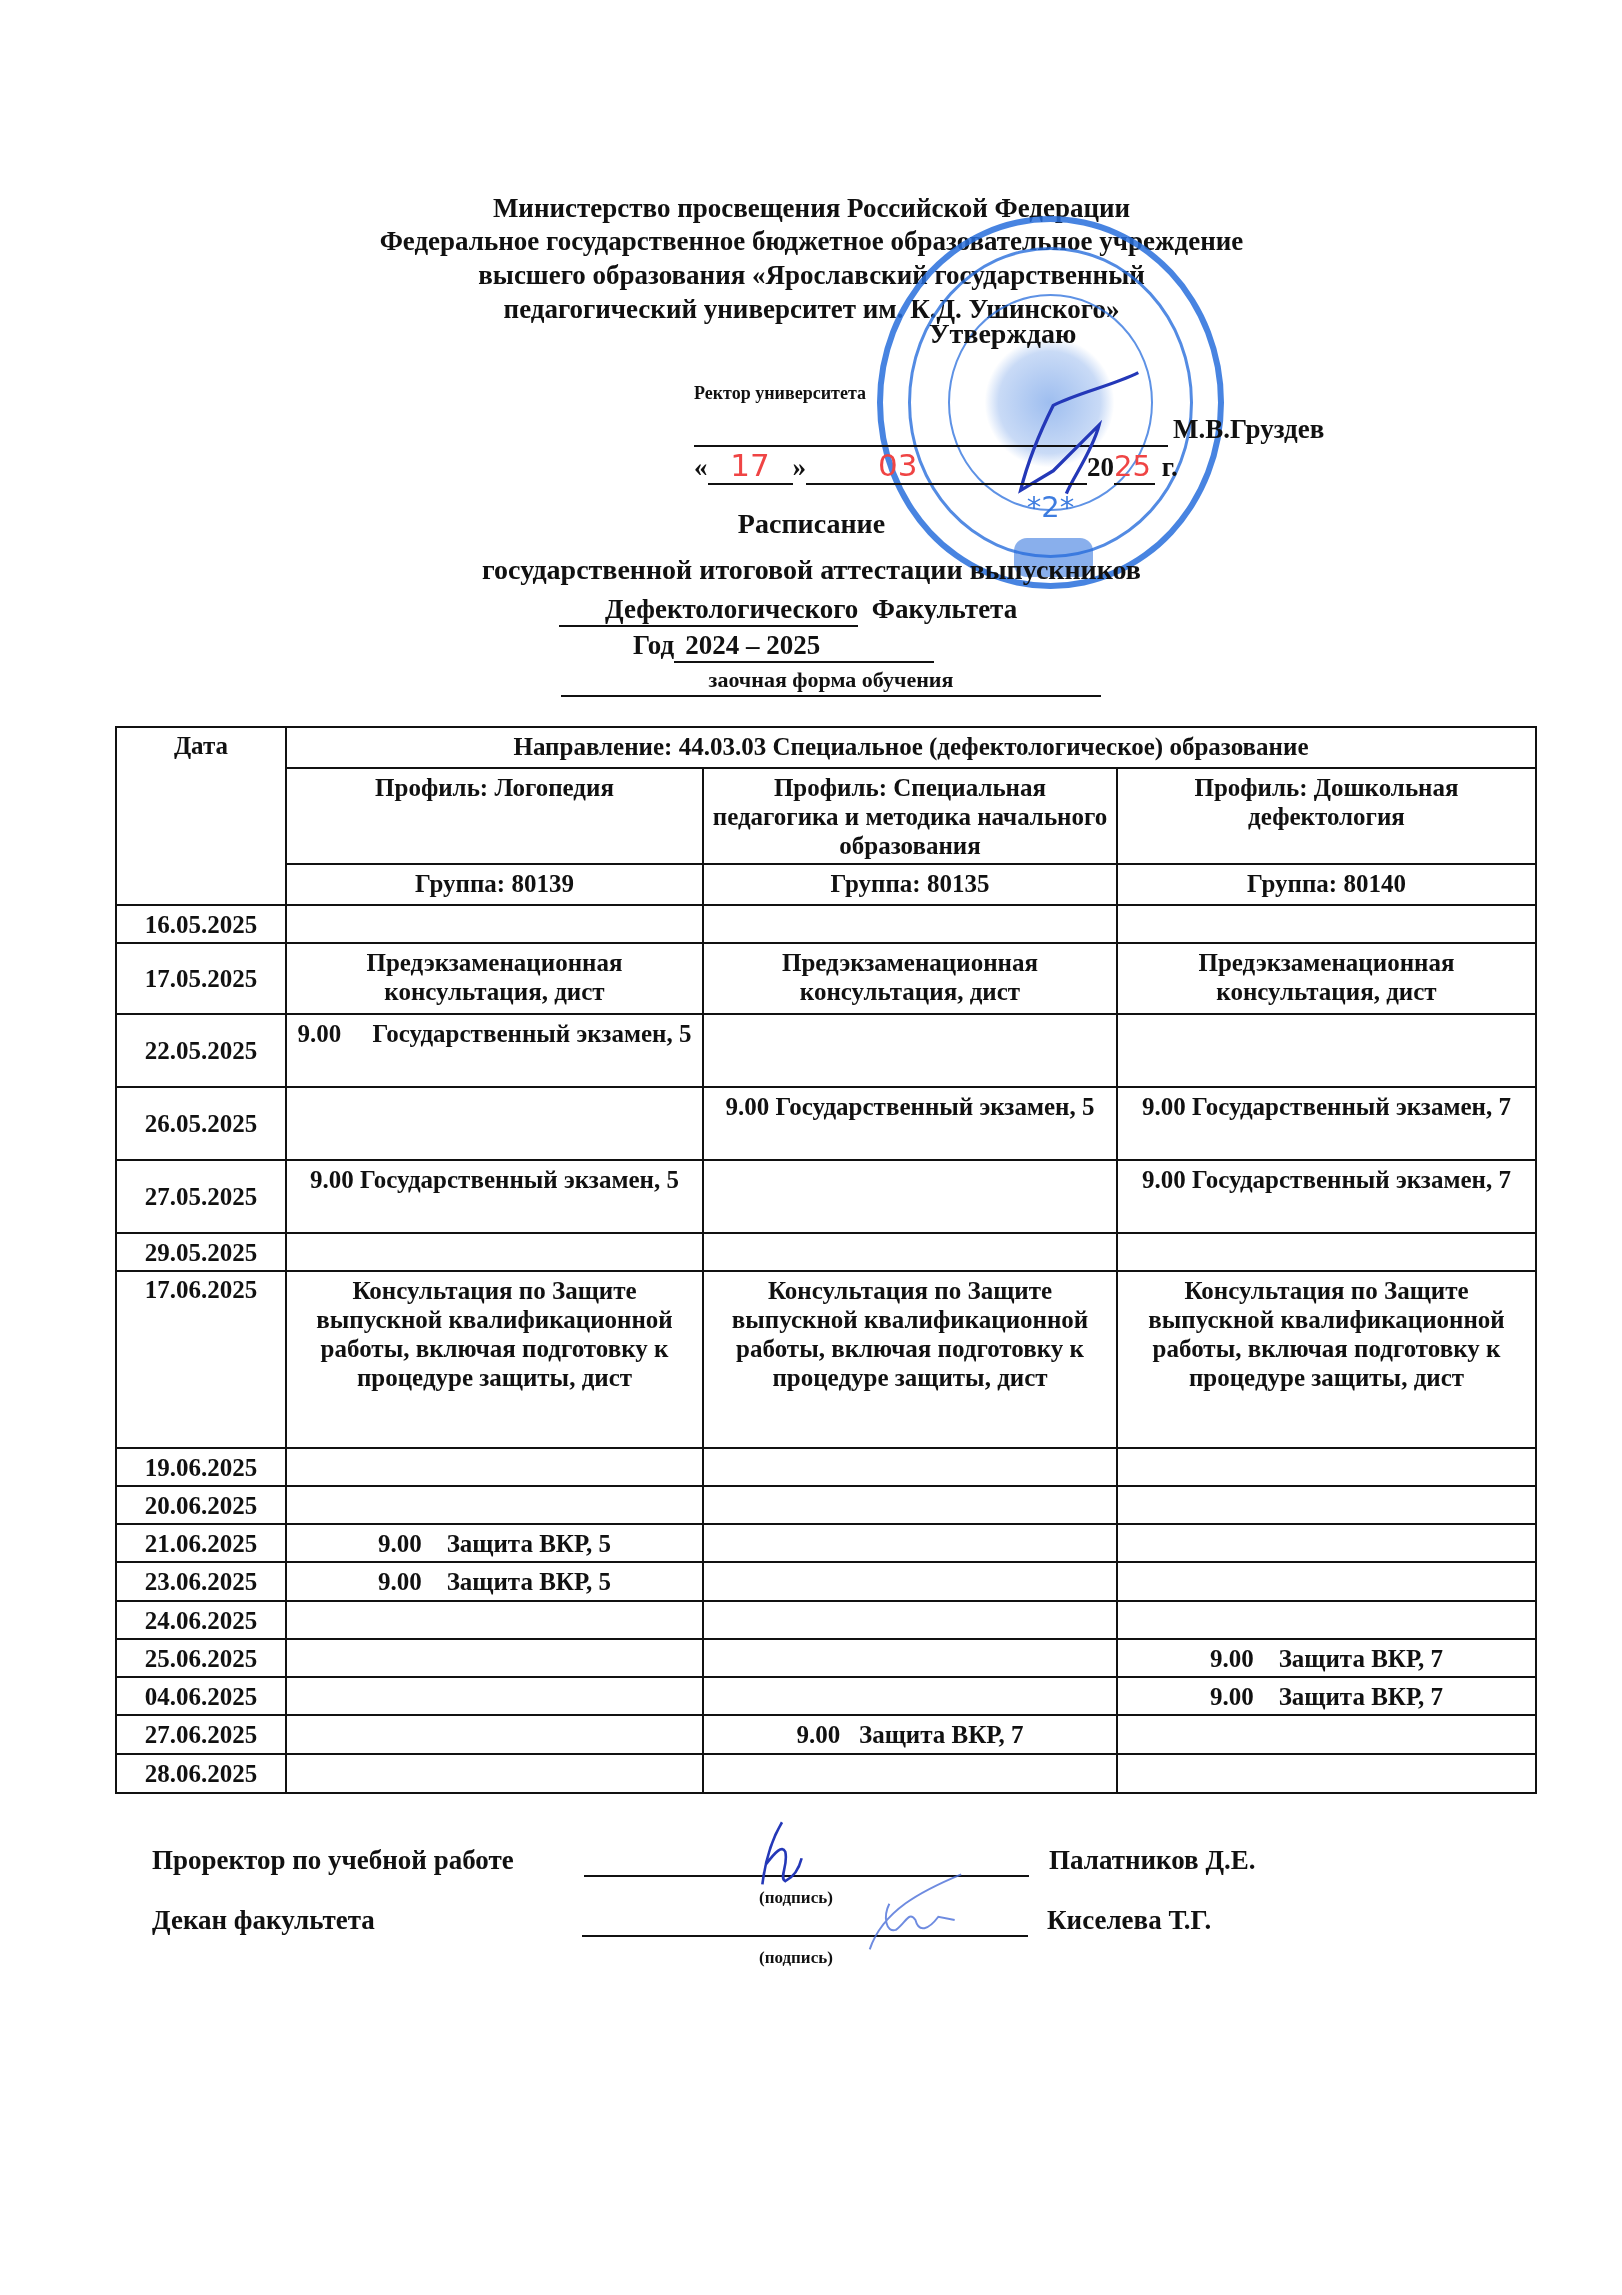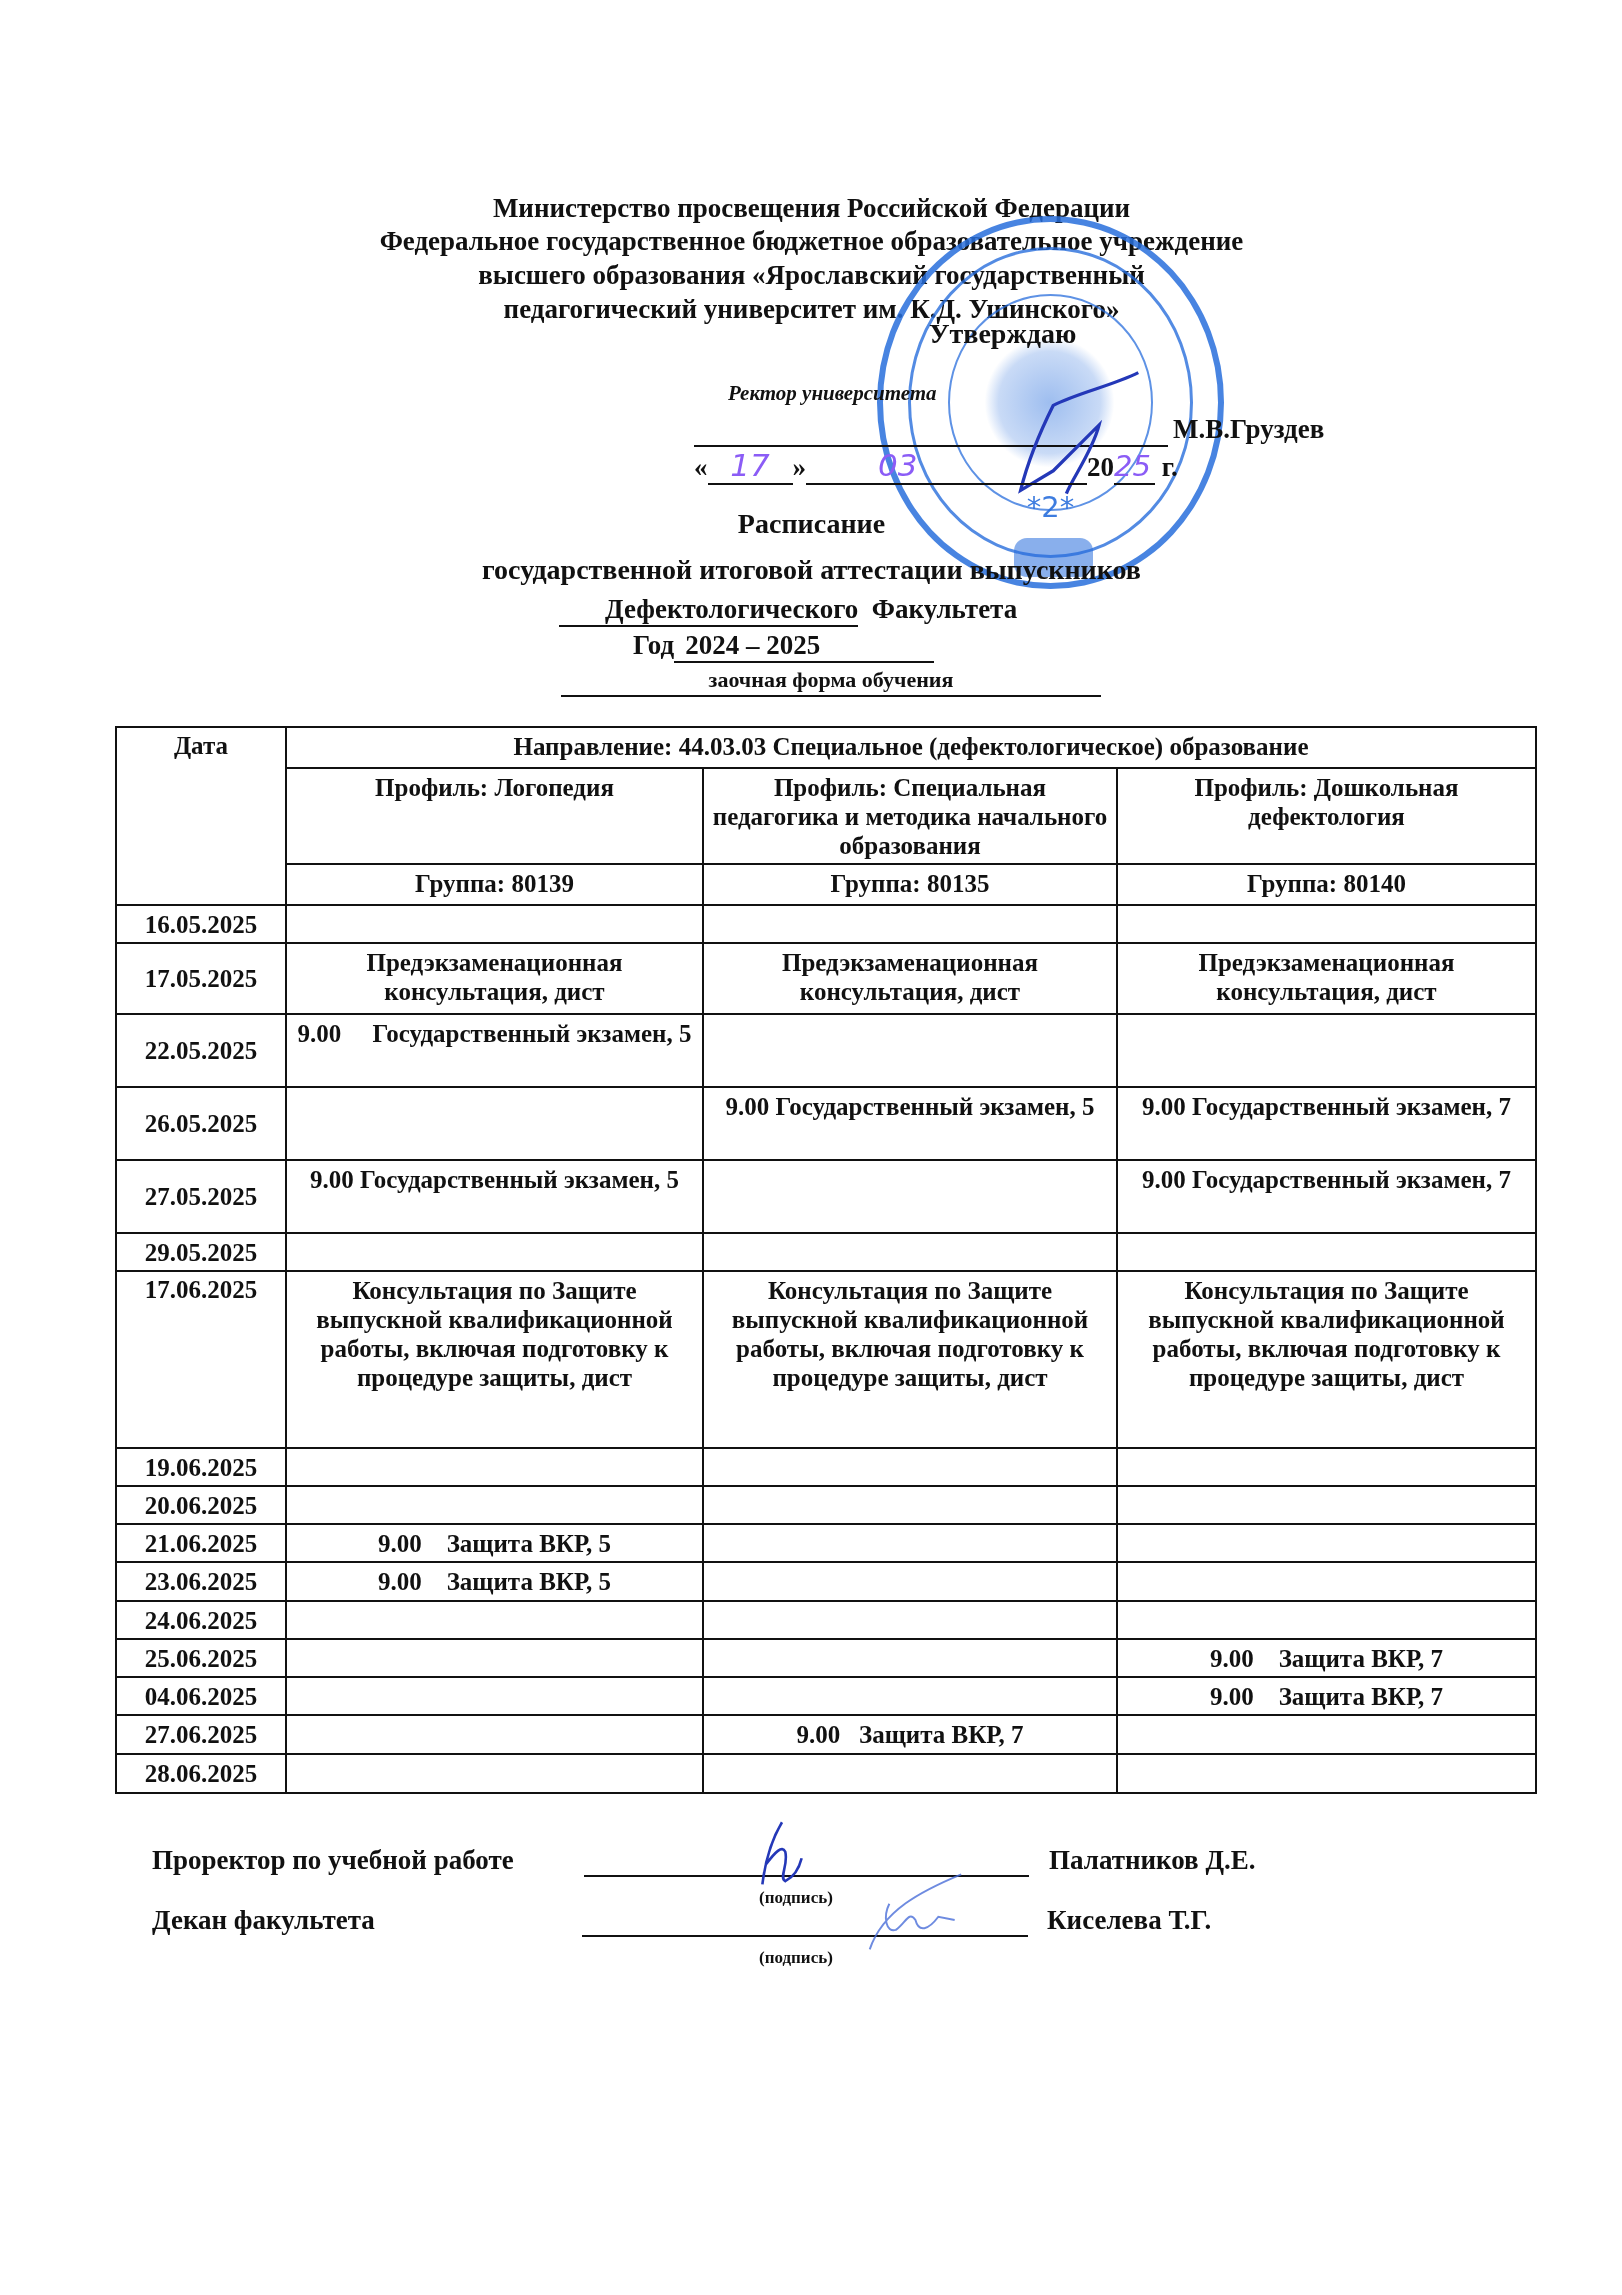--- a/index.html
+++ b/index.html
@@ -3,21 +3,21 @@
 <meta charset="utf-8">
 <style>
   html, body { margin: 0; padding: 0; background: #ffffff; }
   body { width: 1623px; height: 2295px; position: relative; overflow: hidden;
          font-family: "Liberation Serif", "DejaVu Serif", serif; color: #111; font-weight: bold; }
   .abs { position: absolute; }
   .center { text-align: center; }
   .hdr-line { position: absolute; left: 0; width: 1623px; text-align: center; font-size: 27px; line-height: 34px; }
   .big { font-size: 28px; line-height: 39px; }
   .ul { display: inline-block; border-bottom: 2.6px solid #111; line-height: 31px; }
-  .hand { font-family: "DejaVu Sans", sans-serif; font-weight: normal; font-style: italic; color: #8b5cf6; }
+  .hand { font-family: "DejaVu Sans", sans-serif; font-weight: normal; color: #ef4444; }
 
   
   .stamp { position: absolute; left: 877px; top: 216px; width: 347px; height: 373px; border-radius: 50%;
            border: 6.5px solid rgba(40,110,220,0.85); box-sizing: border-box; }
   .stamp .ring2 { position: absolute; left: 25px; top: 25px; right: 25px; bottom: 25px; border-radius: 50%;
            border: 3.3px solid rgba(40,110,220,0.8); }
   .stamp .ring3 { position: absolute; left: 65px; top: 72px; right: 65px; bottom: 72px; border-radius: 50%;
            border: 2.6px solid rgba(40,110,220,0.75); }
   .stamp .eagle { position: absolute; left: 101px; top: 115px; width: 131px; height: 131px; border-radius: 50%;
            background: radial-gradient(circle, rgba(40,110,220,0.45) 0%, rgba(40,110,220,0.25) 55%, rgba(40,110,220,0) 70%); }
@@ -47,21 +47,21 @@
 
 <div class="stamp">
   <div class="ring2"></div>
   <div class="ring3"></div>
   <div class="eagle"></div>
   <div class="num">*2*</div>
   <div class="blot"></div>
 </div>
 
 <div class="abs big" style="left:929px; top:314px;">Утверждаю</div>
-<div class="abs" style="left:728px; top:376px; font-size:21px; line-height:34px;font-style:italic;">Ректор университета</div>
+<div class="abs" style="left:694px; top:376px; font-size:18px; line-height:34px;">Ректор университета</div>
 <div class="abs" style="left:694px; top:411px; width:474px; height:34px; border-bottom:2.6px solid #111;"></div>
 <svg class="scribble" style="left:1001px; top:353px;" width="170" height="157" viewBox="0 0 260 240">
   <path d="M210 30 C170 50 120 60 80 80 C60 120 40 170 30 210 L80 180 C110 150 140 120 150 110 C140 150 110 190 100 215" fill="none" stroke="#2438b8" stroke-width="5"></path>
 </svg>
 <div class="abs" style="left:1173px; top:412px; font-size:27px; line-height:34px;">М.В.Груздев</div>
 
 <div class="abs" style="left:694px; top:450px; font-size:27px; line-height:34px; white-space:nowrap;">
   <span>«</span><span class="ul" style="width:85px; text-align:center;"><span class="hand" style="font-size:31px;">17</span></span><span>»</span><span class="ul" style="width:281px;"><span class="hand" style="font-size:31px; margin-left:72px;">03</span></span><span>20</span><span class="ul" style="width:41px;"><span class="hand" style="font-size:29px;">25</span></span> <span>г.</span>
 </div>
 

